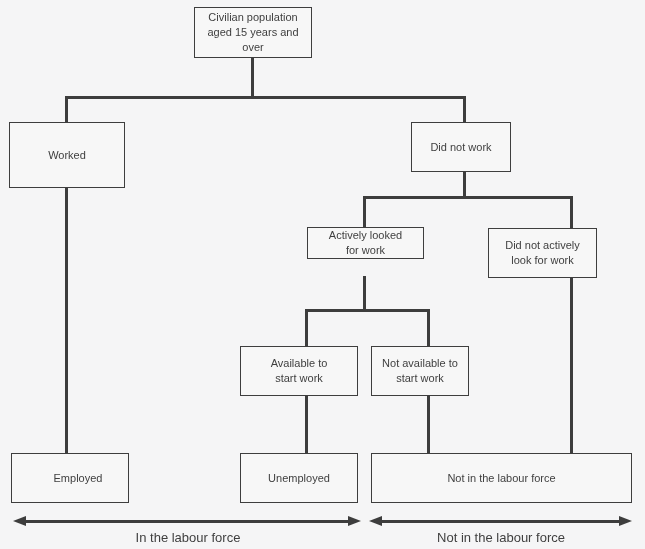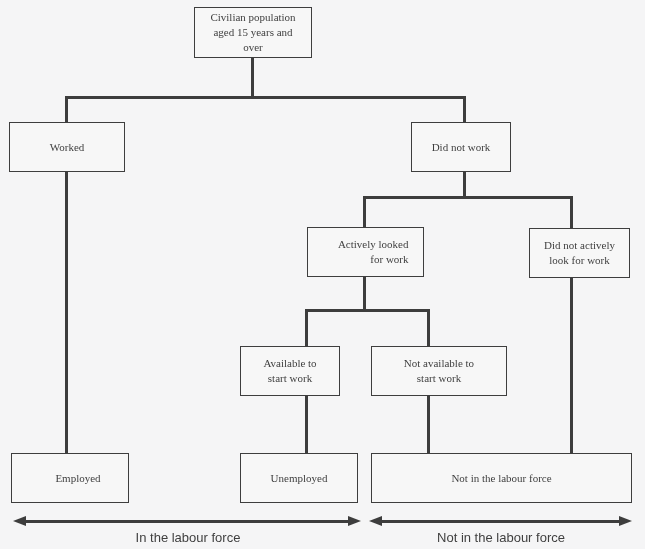--- a/index.html
+++ b/index.html
@@ -14,35 +14,34 @@
     overflow:hidden;
   }
   .box{
     position:absolute;
     border:1px solid #3e3e3e;
     background:#f7f7f7;
     display:flex;align-items:center;justify-content:center;
     text-align:center;
     font-size:11px;line-height:15px;color:#3f3f3f;
     box-sizing:border-box;
-    font-family:Liberation Serif, serif;
   }
   .box span{display:inline-block;}
   
   .n-top{left:194px;top:7px;width:118px;height:51px;}
   .n-top span{max-width:96px;}
-  .n-worked{left:9px;top:122px;width:116px;height:50px;}
+  .n-worked{left:9px;top:122px;width:116px;height:66px;}
   .n-didnotwork{left:411px;top:122px;width:100px;height:50px;}
-  .n-actlook{left:307px;top:227px;width:117px;height:50px;text-align:right;}
+  .n-actlook{left:307px;top:227px;width:117px;height:32px;}
   .n-actlook span{max-width:86px;}
-  .n-notactlook{left:529px;top:228px;width:101px;height:50px;}
+  .n-notactlook{left:488px;top:228px;width:109px;height:50px;}
   .n-notactlook span{max-width:86px;}
-  .n-avail{left:240px;top:346px;width:100px;height:50px;}
+  .n-avail{left:240px;top:346px;width:118px;height:50px;}
   .n-avail span{max-width:70px;}
-  .n-notavail{left:371px;top:346px;width:136px;height:50px;}
+  .n-notavail{left:371px;top:346px;width:98px;height:50px;}
   .n-notavail span{max-width:82px;}
   .n-employed{left:11px;top:453px;width:118px;height:50px;padding-left:16px;}
   .n-unemployed{left:240px;top:453px;width:118px;height:50px;}
   .n-nilf{left:371px;top:453px;width:261px;height:50px;}
 
   .conn{position:absolute;background:#3d3d3d;}
   
   .c1{left:251px;top:57px;width:3px;height:42px;}
   .c2{left:65px;top:96px;width:401px;height:3px;}
   .c3{left:65px;top:96px;width:3px;height:26px;}

